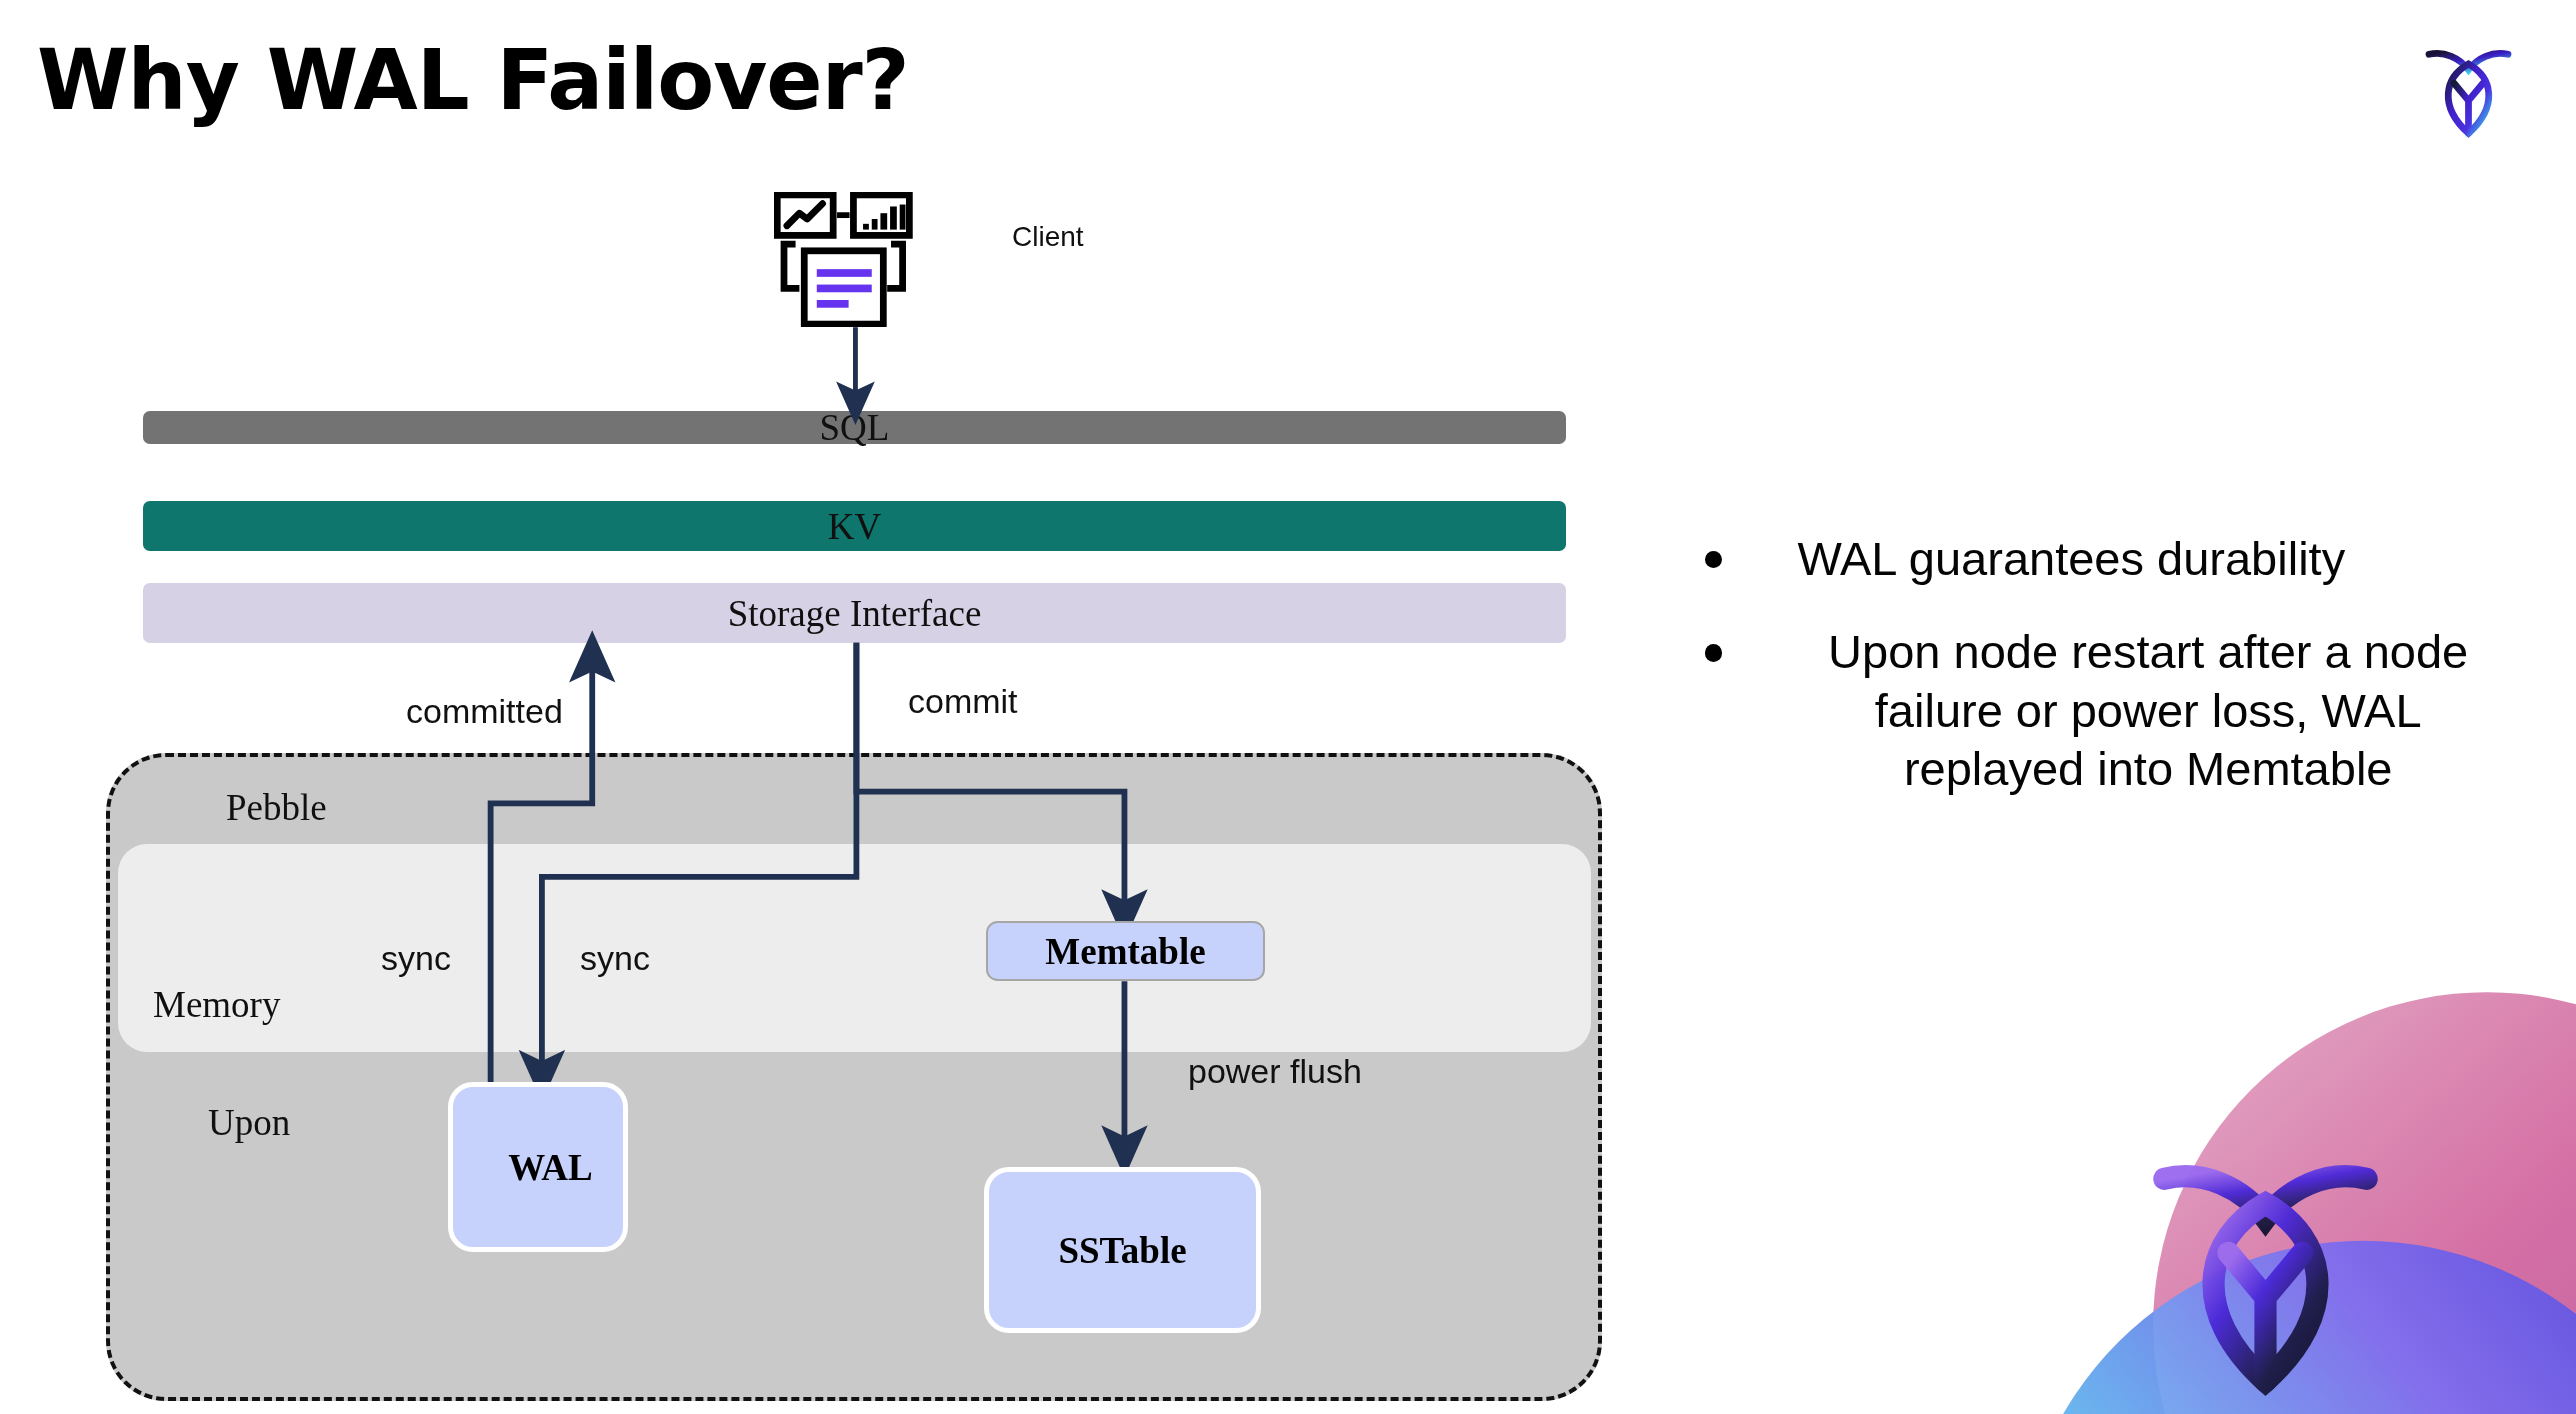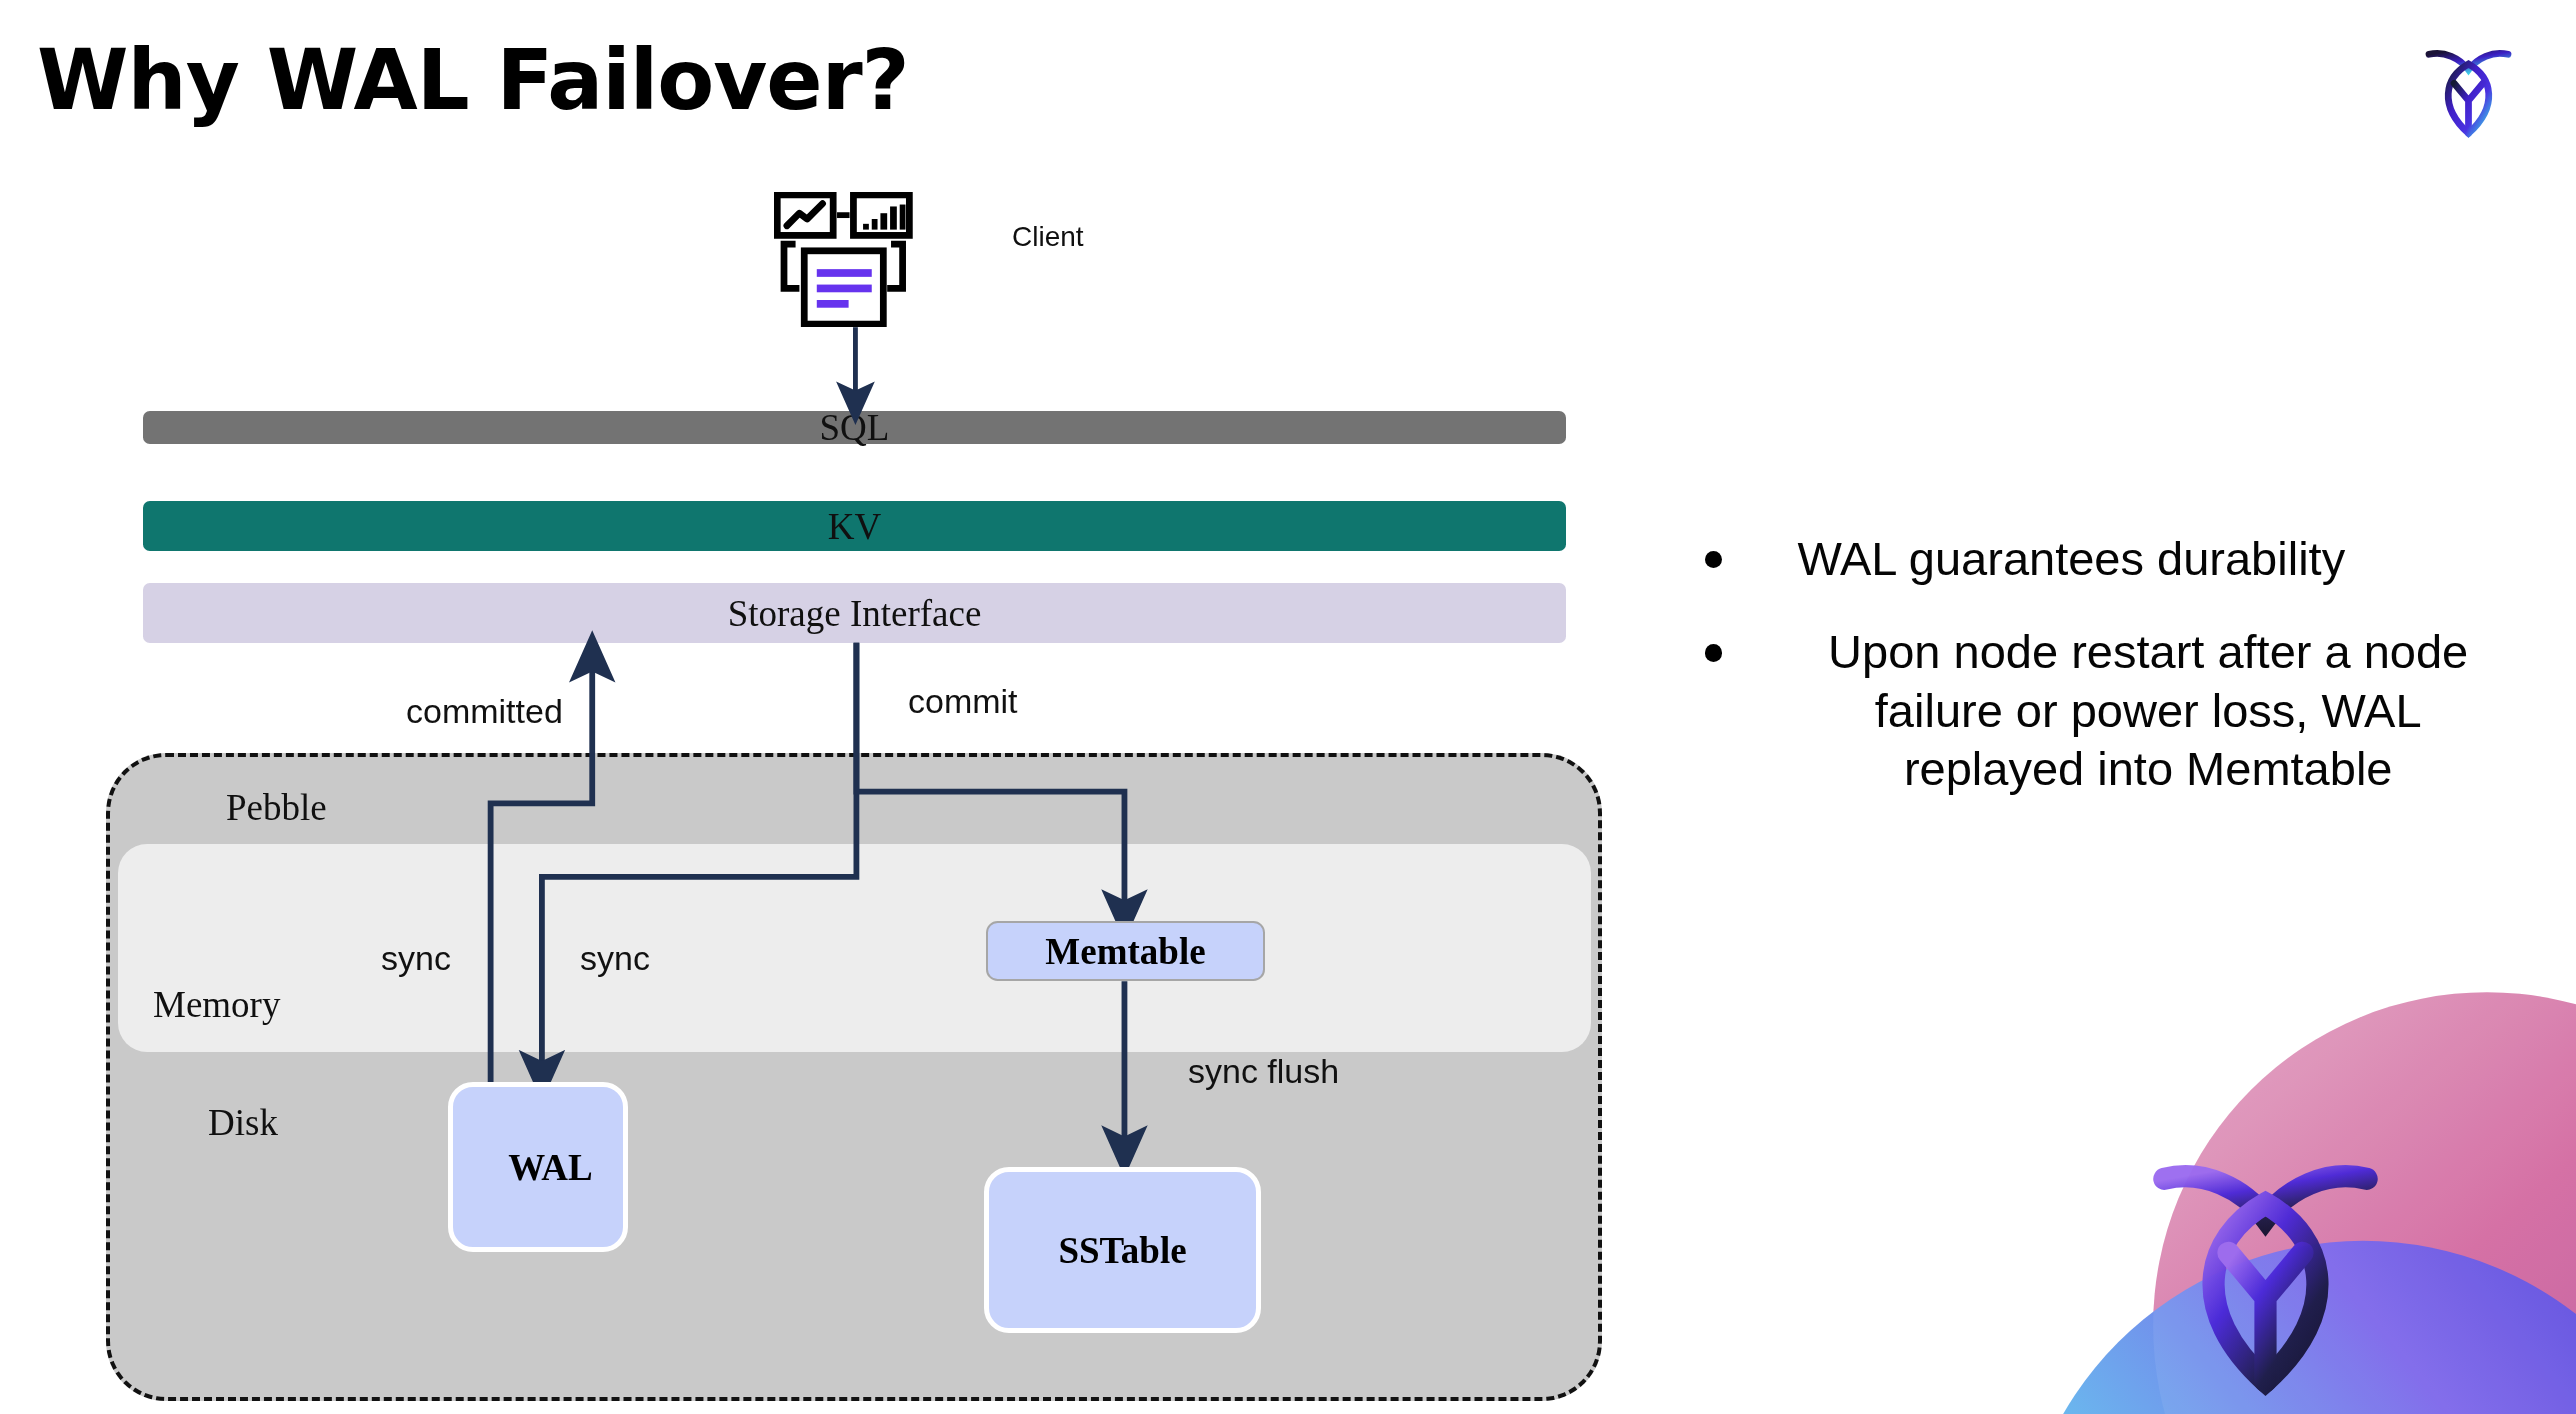--- a/index.html
+++ b/index.html
@@ -276,21 +276,21 @@
   <span>KV</span>
 </div>
 <div class="stack-bar" id="bar-storage">
   <span>Storage Interface</span>
 </div>
 
 <div id="pebble-container"></div>
 <div id="memory-band"></div>
 <div id="pebble-label">Pebble</div>
 <div id="memory-label">Memory</div>
-<div id="disk-label">Disk</div>
+<div id="disk-label">Upon</div>
 
 <svg id="arrow-layer" viewBox="0 0 2662 1462">
   <defs>
     <marker id="ah" markerWidth="9" markerHeight="9" refX="4.2" refY="4.5" orient="auto">
       <path d="M0,0.5 L9,4.5 L0,8.5 L1.9,4.5 Z" fill="#1f3050"></path>
     </marker>
   </defs>
 
   <path d="M884,338 L884,415" fill="none" stroke="#1f3050" stroke-width="5" marker-end="url(#ah)"></path>
 
@@ -300,21 +300,21 @@
 
   <path d="M885,664 L885,906 L560,906 L560,1110" fill="none" stroke="#1f3050" stroke-width="6" marker-end="url(#ah)"></path>
 
   <path d="M1162,1014 L1162,1188" fill="none" stroke="#1f3050" stroke-width="6" marker-end="url(#ah)"></path>
 </svg>
 
 <div class="edge-label" id="label-committed">committed</div>
 <div class="edge-label" id="label-commit">commit</div>
 <div class="edge-label" id="label-sync-left">sync</div>
 <div class="edge-label" id="label-sync-right">sync</div>
-<div class="edge-label" id="label-async">sync flush</div>
+<div class="edge-label" id="label-async">power flush</div>
 
 <div class="node-box" id="node-memtable">
   <span>Memtable</span>
 </div>
 <div class="node-box" id="node-wal">
   <span>WAL</span>
 </div>
 <div class="node-box" id="node-sstable">
   <span>SSTable</span>
 </div>

